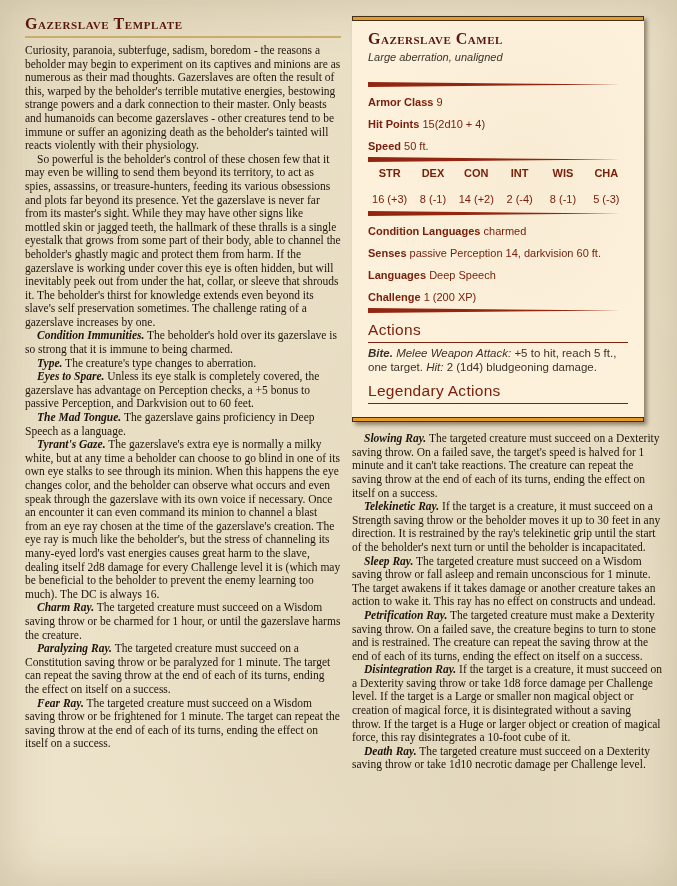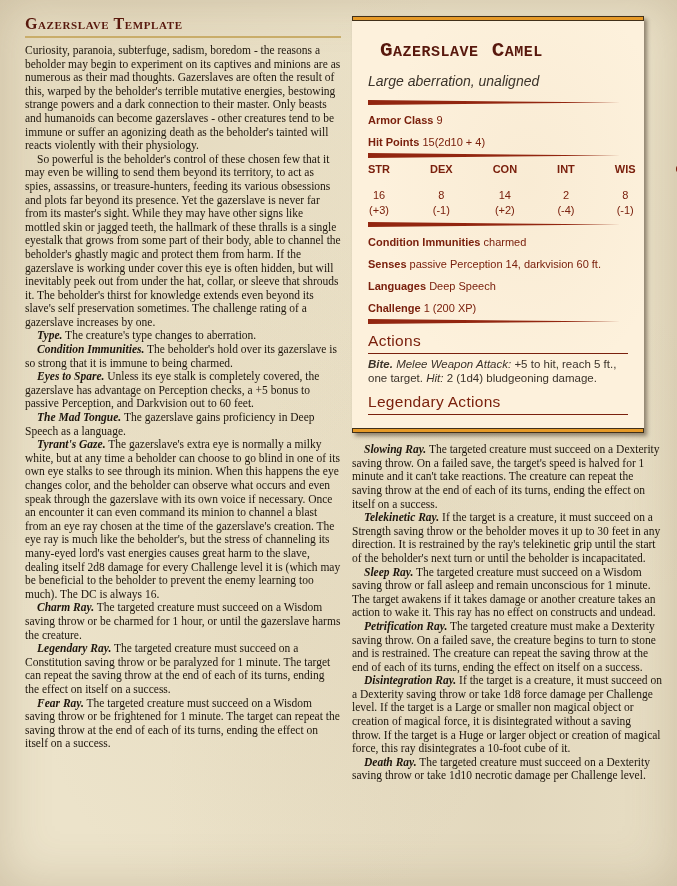--- a/index.html
+++ b/index.html
@@ -36,29 +36,29 @@
     background-image: radial-gradient(ellipse at 60% 40%, rgba(200,170,120,0.08), transparent 60%);
     box-shadow: 3px 3px 4px rgba(40,25,10,0.45);
   }
   .sb-bar { height:5px; background:#e69a28; border:1px solid #41301a; }
   .sb-inner {
     padding:7px 16px 9px 16px;
     font-family:"Liberation Sans", sans-serif;
     font-size:11px; line-height:14px; color:#3b332a;
   }
   h2.sb-name {
-    margin:12px; font-family:Liberation Mono, monospace;
+    margin:0; font-family:Liberation Serif, serif;
     font-variant:small-caps; font-weight:700;
-    font-size:21px; line-height:22px; letter-spacing:0.5px; color:#58180d;
+    font-size:16px; line-height:22px; letter-spacing:0.5px; color:#58180d;
   }
-  .sb-meta { font-style:italic; font-size:14px; line-height:14px; color:#3b332a; margin-bottom:12px; }
+  .sb-meta { font-style:italic; font-size:11px; line-height:14px; color:#3b332a; margin-bottom:18px; }
   svg.rule { display:block; width:97%; height:5px; margin:4px 0; }
   .sb-attr { color:#7a200d; line-height:14px;margin-top:8px; }
   .sb-attr b { font-weight:700; }
-  .abilities { display:flex; margin:3px 0 2px 0; color:#7a200d; text-align:center;gap:40px; }
+  .abilities { display:flex; margin:3px 0 2px 0; color:#7a200d; text-align:center; }
   .ab { flex:1; }
   .ab-n { font-weight:700; font-size:11px; line-height:14px; }
   .ab-s { font-size:11px; line-height:15px;margin-top:12px; }
   .sb-section {
     margin:8px 0 4px 0; padding-bottom:3px;
     font-family:"Liberation Sans", sans-serif; font-weight:400;
     font-size:15.5px; line-height:18px; letter-spacing:0.3px;
     color:#7a200d; border-bottom:1px solid #7a200d;
   }
   .sb-p { margin:0 0 7px 0; }
@@ -69,44 +69,45 @@
 </head>
 <body>
 
 <div class="page">
 
   <div class="col-left body-text">
     <h1 class="doc-title">Gazerslave Template</h1>
     <p>Curiosity, paranoia, subterfuge, sadism, boredom - the reasons a beholder may begin to experiment on its captives and minions are as numerous as their mad thoughts. Gazerslaves are often the result of this, warped by the beholder's terrible mutative energies, bestowing strange powers and a dark connection to their master. Only beasts and humanoids can become gazerslaves - other creatures tend to be immune or suffer an agonizing death as the beholder's tainted will reacts violently with their physiology.</p>
     <p class="indent">So powerful is the beholder's control of these chosen few that it may even be willing to send them beyond its territory, to act as spies, assassins, or treasure-hunters, feeding its various obsessions and plots far beyond its presence. Yet the gazerslave is never far from its master's sight. While they may have other signs like mottled skin or jagged teeth, the hallmark of these thralls is a single eyestalk that grows from some part of their body, able to channel the beholder's ghastly magic and protect them from harm. If the gazerslave is working under cover this eye is often hidden, but will inevitably peek out from under the hat, collar, or sleeve that shrouds it. The beholder's thirst for knowledge extends even beyond its slave's self preservation sometimes. The challenge rating of a gazerslave increases by one.</p>
 
+    <p class="indent"><span class="tname">Condition Immunities.</span> <span>The beholder's hold over its gazerslave is so strong that it is immune to being charmed.</span></p>
     <p class="indent"><span class="tname">Type.</span> <span>The creature's type changes to aberration.</span></p>
-    <p class="indent"><span class="tname">Condition Immunities.</span> <span>The beholder's hold over its gazerslave is so strong that it is immune to being charmed.</span></p>
     <p class="indent"><span class="tname">Eyes to Spare.</span> <span>Unless its eye stalk is completely covered, the gazerslave has advantage on Perception checks, a +5 bonus to passive Perception, and Darkvision out to 60 feet.</span></p>
     <p class="indent"><span class="tname">The Mad Tongue.</span> <span>The gazerslave gains proficiency in Deep Speech as a language.</span></p>
     <p class="indent"><span class="tname">Tyrant's Gaze.</span> <span>The gazerslave's extra eye is normally a milky white, but at any time a beholder can choose to go blind in one of its own eye stalks to see through its minion. When this happens the eye changes color, and the beholder can observe what occurs and even speak through the gazerslave with its own voice if necessary. Once an encounter it can even command its minion to channel a blast from an eye ray chosen at the time of the gazerslave's creation. The eye ray is much like the beholder's, but the stress of channeling its many-eyed lord's vast energies causes great harm to the slave, dealing itself 2d8 damage for every Challenge level it is (which may be beneficial to the beholder to prevent the enemy learning too much). The DC is always 16.</span></p>
     <p class="indent"><span class="tname">Charm Ray.</span> <span>The targeted creature must succeed on a Wisdom saving throw or be charmed for 1 hour, or until the gazerslave harms the creature.</span></p>
-    <p class="indent"><span class="tname">Legendary Ray.</span> <span>The targeted creature must succeed on a Constitution saving throw or be paralyzed for 1 minute. The target can repeat the saving throw at the end of each of its turns, ending the effect on itself on a success.</span></p>
+    <p class="indent"><span class="tname">Paralyzing Ray.</span> <span>The targeted creature must succeed on a Constitution saving throw or be paralyzed for 1 minute. The target can repeat the saving throw at the end of each of its turns, ending the effect on itself on a success.</span></p>
     <p class="indent"><span class="tname">Fear Ray.</span> <span>The targeted creature must succeed on a Wisdom saving throw or be frightened for 1 minute. The target can repeat the saving throw at the end of each of its turns, ending the effect on itself on a success.</span></p>
   </div>
 
   <div class="col-right body-text">
 
     <div class="statblock">
       <div class="sb-bar"></div>
       <div class="sb-inner">
         <h2 class="sb-name">Gazerslave Camel</h2>
         <div class="sb-meta">Large aberration, unaligned</div>
 
         <svg class="rule" viewBox="0 0 300 5" preserveAspectRatio="none">
             <polygon points="0,0 300,2.5 0,5" fill="#922610"></polygon>
           </svg>
 
         <div class="sb-attr"><b>Armor Class</b> <span>9</span></div>
         <div class="sb-attr"><b>Hit Points</b> <span>15(2d10 + 4)</span></div>
+        <div class="sb-attr"><b>Speed</b> <span>50 ft.</span></div>
 
         <svg class="rule" viewBox="0 0 300 5" preserveAspectRatio="none">
             <polygon points="0,0 300,2.5 0,5" fill="#922610"></polygon>
           </svg>
 
         <div class="abilities">
           <div class="ab">
               <div class="ab-n">STR</div>
               <div class="ab-s">16 (+3)</div>
             </div>
@@ -129,21 +130,21 @@
           <div class="ab">
               <div class="ab-n">CHA</div>
               <div class="ab-s">5 (-3)</div>
             </div>
         </div>
 
         <svg class="rule" viewBox="0 0 300 5" preserveAspectRatio="none">
             <polygon points="0,0 300,2.5 0,5" fill="#922610"></polygon>
           </svg>
 
-        <div class="sb-attr"><b>Condition Immunities</b> <span>charmed</span></div>
+        <div class="sb-attr"><b>Condition Languages</b> <span>charmed</span></div>
         <div class="sb-attr"><b>Senses</b> <span>passive Perception 14, darkvision 60 ft.</span></div>
         <div class="sb-attr"><b>Languages</b> <span>Deep Speech</span></div>
         <div class="sb-attr"><b>Challenge</b> <span>1 (200 XP)</span></div>
 
         <svg class="rule" viewBox="0 0 300 5" preserveAspectRatio="none">
             <polygon points="0,0 300,2.5 0,5" fill="#922610"></polygon>
           </svg>
 
         <div class="sb-section">Actions</div>
         <p class="sb-p"><span class="aname">Bite.</span> <span class="it">Melee Weapon Attack:</span> <span>+5 to hit, reach 5 ft., one target.</span> <span class="it">Hit:</span> <span>2 (1d4) bludgeoning damage.</span></p>

